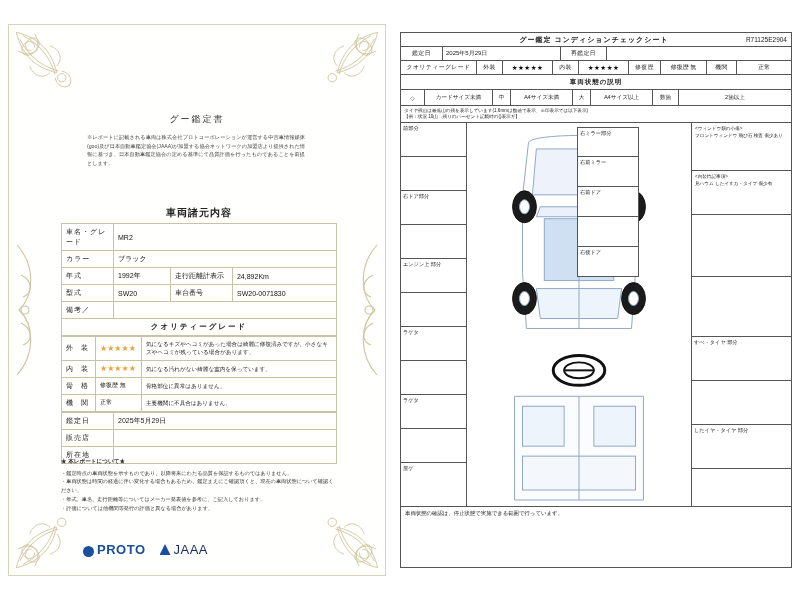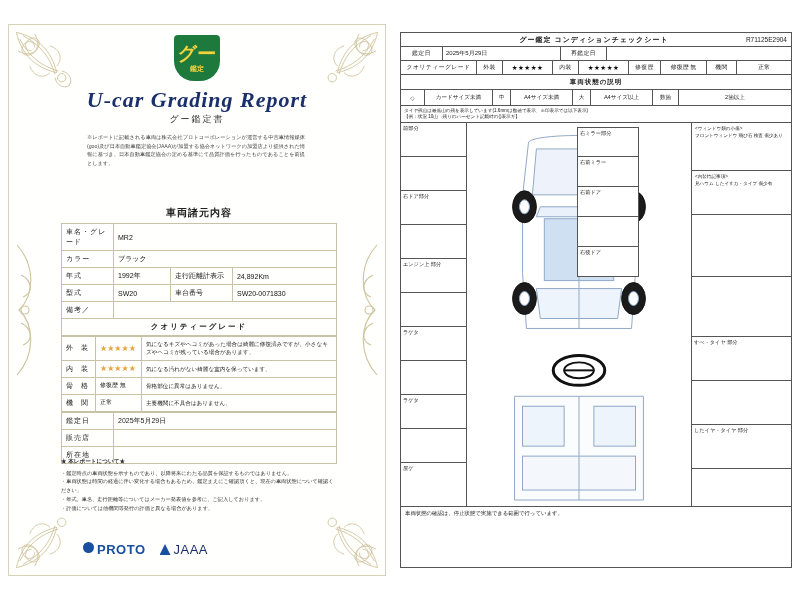--- a/index.html
+++ b/index.html
@@ -95,21 +95,21 @@
   .notes {
     position:absolute; left:52px; top:432px; width:276px;
     font-size:5.2px; line-height:1.7; color:#333;
   }
   .notes .nt-title { font-weight:bold; margin-bottom:2px; font-size:5.6px; }
 
   .brands {
     position:absolute; left:52px; bottom:18px; width:276px;
     display:flex; align-items:center; gap:14px;
   }
-  .proto { display:flex; align-items:flex-start; gap:3px;padding-left:22px; }
+  .proto { display:flex; align-items:flex-end; gap:3px;padding-left:22px; }
   .proto-dot { width:11px; height:11px; border-radius:50%; background:#1a4fa0; }
   .proto-txt { font-size:13px; font-weight:bold; color:#1a4fa0; letter-spacing:0.5px; }
   .jaaa { display:flex; align-items:center; gap:3px; }
   .jaaa-mark { width:11px; height:11px; background:#1a4fa0; clip-path:polygon(50% 0,100% 100%,0 100%); }
   .jaaa-txt { font-size:13px; font-weight:normal; color:#1a2f6b; letter-spacing:0.5px; }
 
   
   .right-sheet {
     position:absolute; left:400px; top:32px; width:392px; height:536px;
     background:#fff; border:1px solid #555;
@@ -254,28 +254,21 @@
       <svg viewBox="0 0 60 150" preserveAspectRatio="none">
         <g fill="none" stroke="#cfc4a0" stroke-width="1.1">
           <path d="M6 10 C24 30 24 60 8 75 C24 90 24 120 6 140"></path>
           <path d="M10 40 C22 46 22 58 12 62"></path>
           <path d="M10 88 C22 94 22 106 12 110"></path>
           <circle cx="14" cy="75" r="4"></circle>
         </g>
       </svg>
     </div>
 
-    <div class="goo-logo">
-      <div class="goo-shield">
-        <div class="g1">グー</div>
-        <div class="g2">鑑定</div>
-      </div>
-    </div>
-
-    <div class="cert-title">U-car Grading Report</div>
+
     <div class="cert-subtitle">グー鑑定書</div>
     <div class="cert-blurb">※レポートに記載される車両は株式会社プロトコーポレーションが運営する中古車情報媒体(goo)及び日本自動車鑑定協会(JAAA)が加盟する協会ネットワークの加盟店より提供された情報に基づき、日本自動車鑑定協会の定める基準にて品質評価を行ったものであることを前提とします。</div>
 
     <div class="cert-body">
       <div class="sec-head">車両諸元内容</div>
 
       <table class="info">
         <tbody>
             <tr>
           <td class="lbl">車名・グレード</td>

